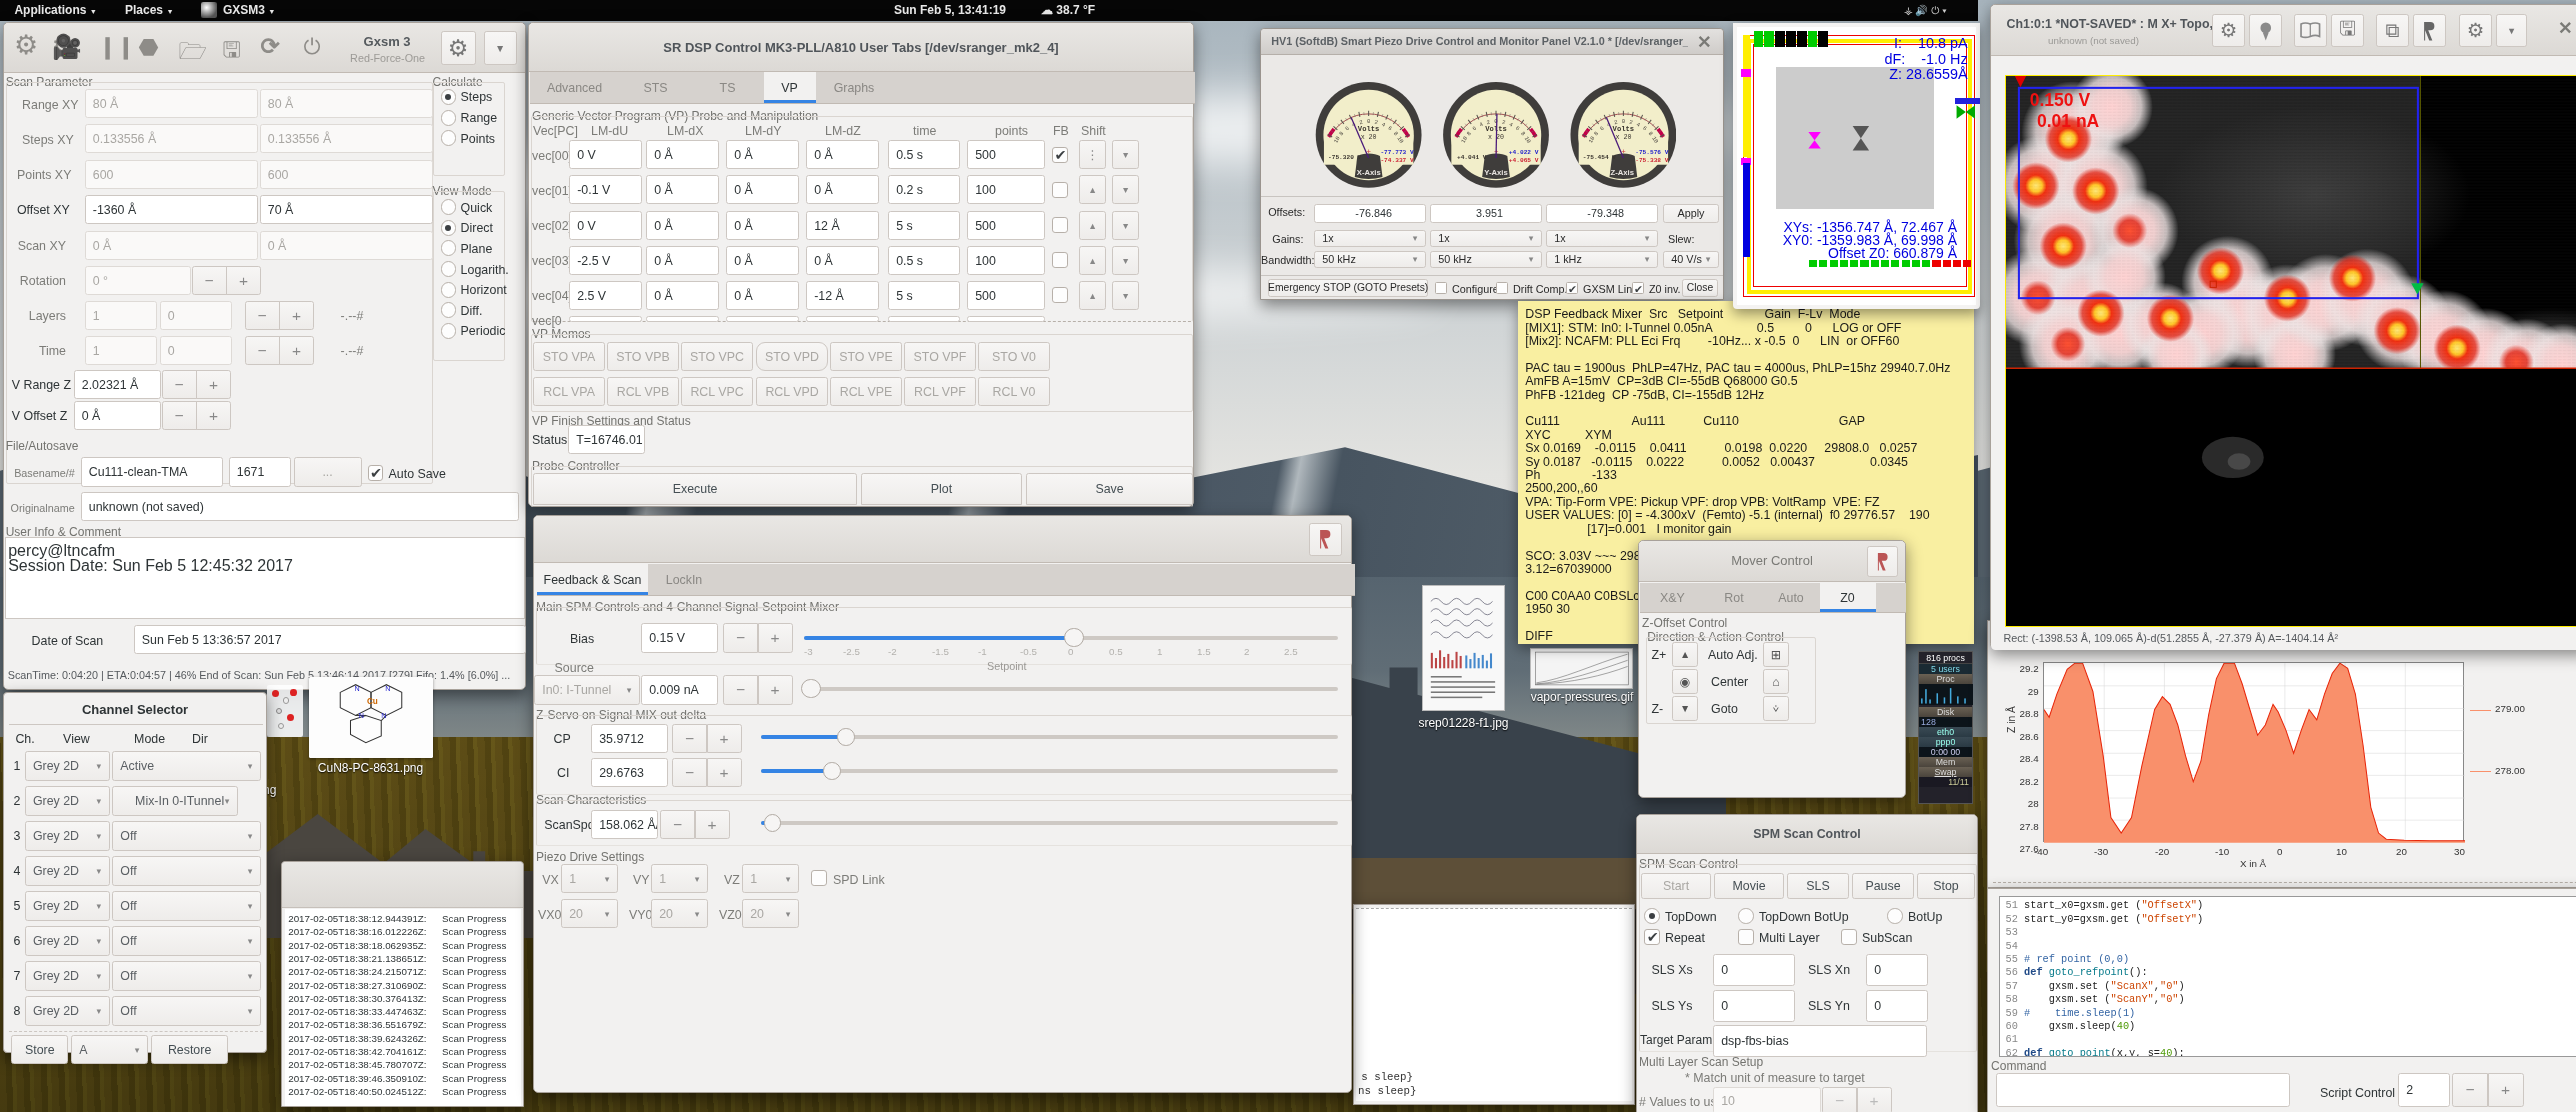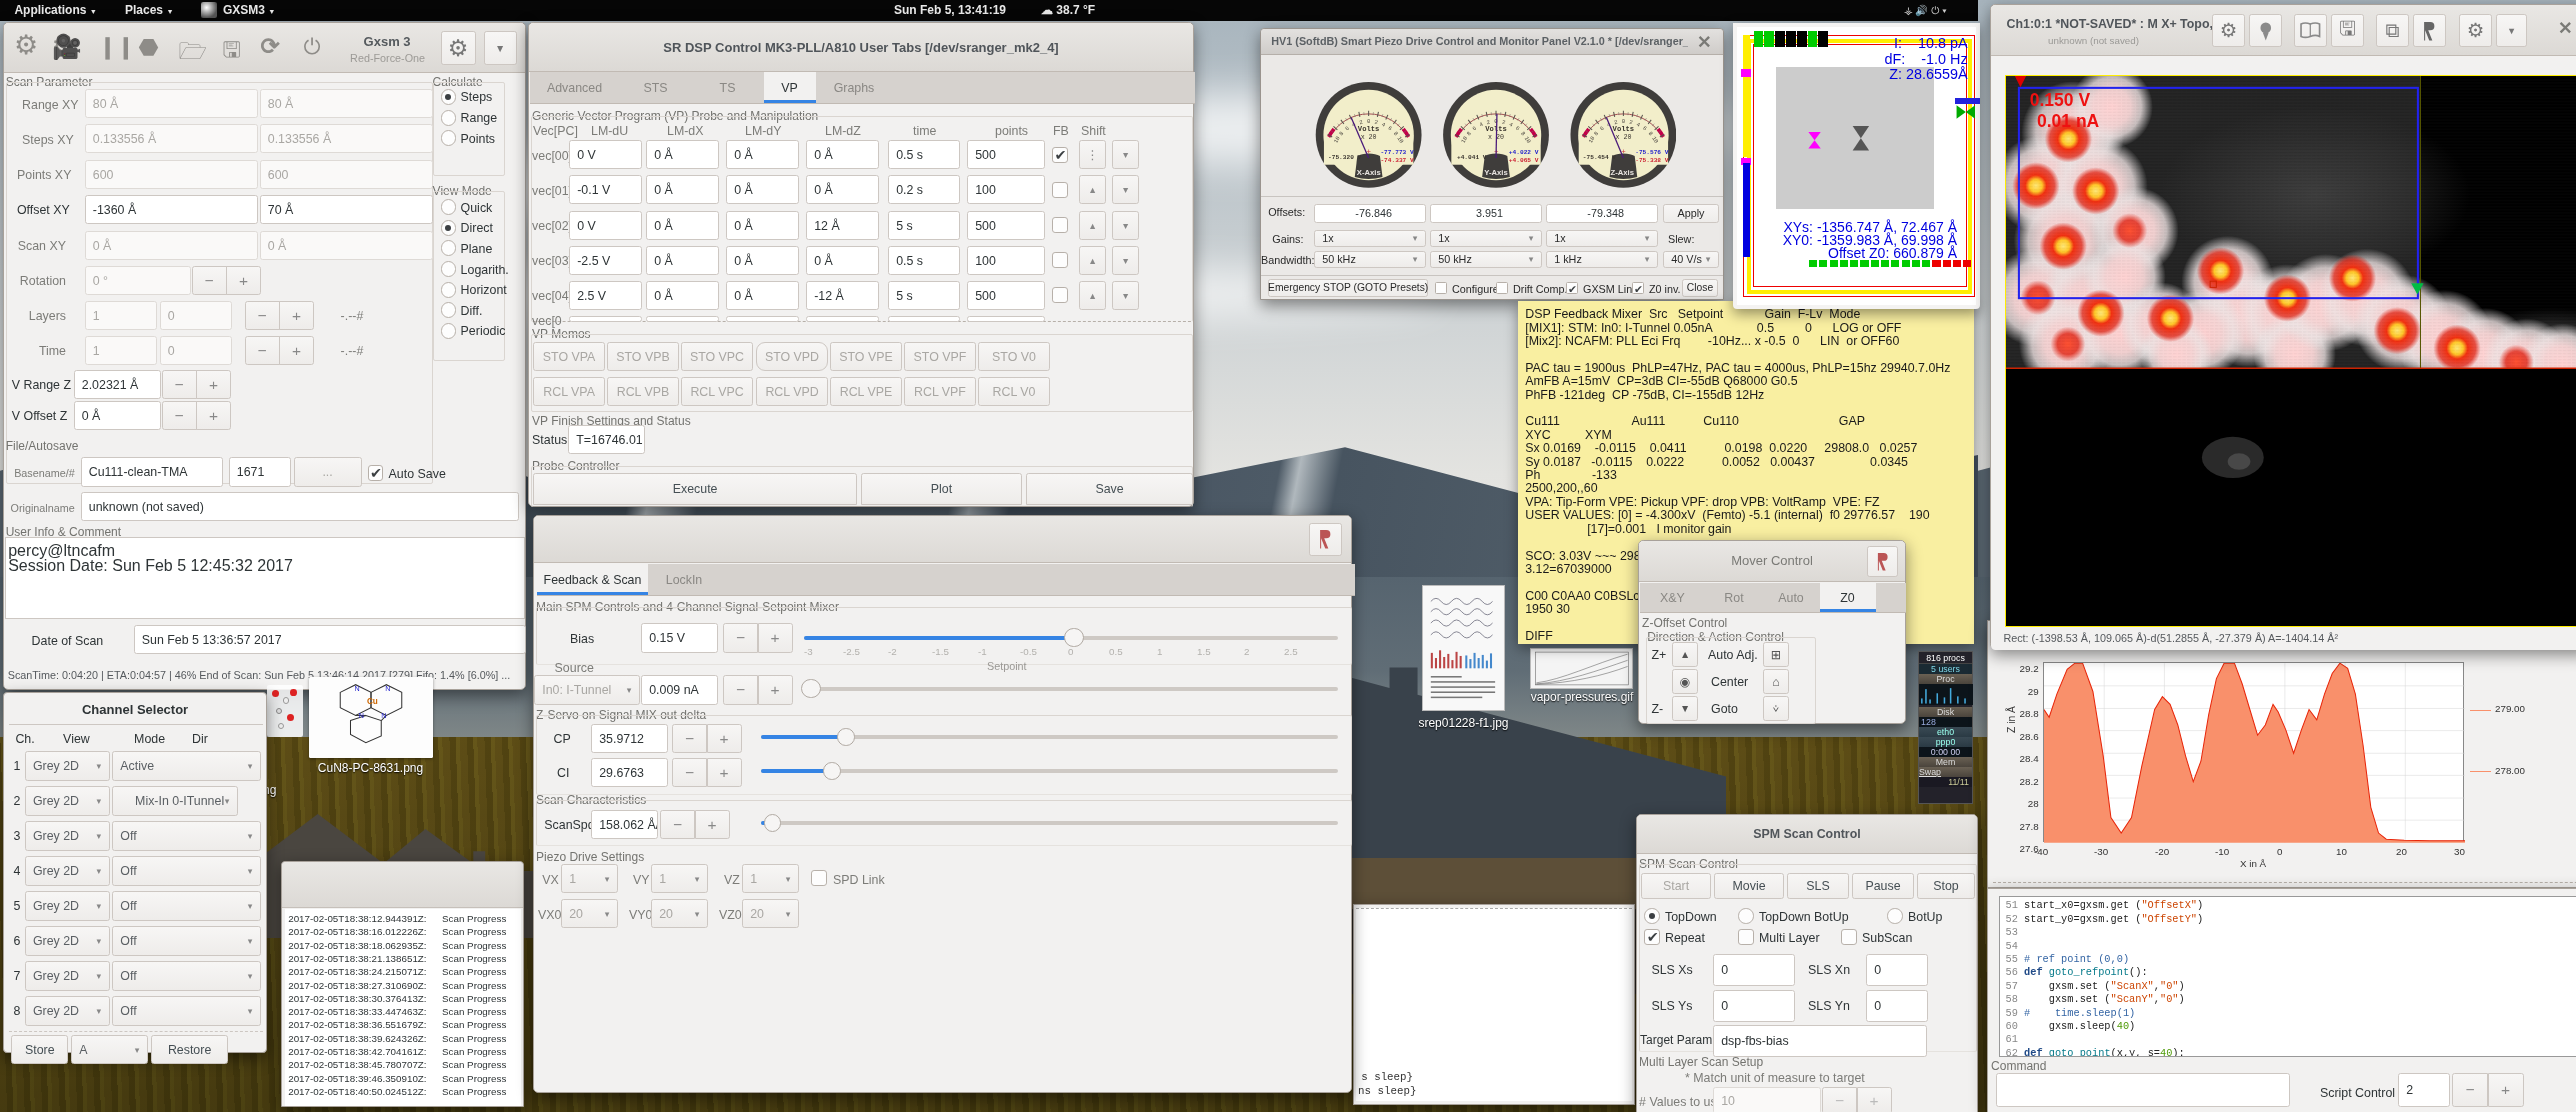--- a/index.html
+++ b/index.html
@@ -733,21 +733,21 @@
       <div style="width:8.2px;height:6.7px;background:#0c0;margin-right:2.1px;"></div>
   <div style="width:8.2px;height:6.7px;background:#0c0;margin-right:2.1px;"></div>
       <div style="width:8.2px;height:6.7px;background:#0c0;margin-right:2.1px;"></div>
   <div style="width:8.2px;height:6.7px;background:#e00;margin-right:2.1px;"></div>
       <div style="width:8.2px;height:6.7px;background:#e00;margin-right:2.1px;"></div>
   <div style="width:8.2px;height:6.7px;background:#e00;margin-right:2.1px;"></div>
       <div style="width:8.2px;height:6.7px;background:#e00;"></div>
  </div>
 </div>
 
-<div class="w" style="left:1638px;top:540px;width:268px;height:184px;">
+<div class="w" style="left:1638px;top:540px;width:268px;height:258px;">
  <div class="hb" style="height:41px;">
       <div class="ht" style="margin-top:12.4px;font-size:13px;font-weight:normal;color:#7a7a76;">Mover Control</div>
   <div class="btn" style="right:7.2px;left:auto;top:5.2px;width:31px;height:31px;">
         <svg width="17.5" height="19.6" viewBox="0 0 18 20">
           <path d="M4 1 h6 a4 4 0 0 1 0 8 h-2 l4 10 h-3 l-4-10 v10 h-1 z" fill="#b55"></path>
         </svg>
       </div>
  </div>
  <div class="tabbar" style="left:0.5px;top:42px;width:266px;height:30px;">
   <div class="tab" style="width:66px;">X&amp;Y</div>
@@ -829,21 +829,21 @@
   <rect x="74" y="24" width="3" height="14"></rect>
         <rect x="88" y="28" width="3" height="10"></rect>
       </g>
     </svg>
  <div style="text-align:center;background:linear-gradient(#6a6154,#4a443c);color:#ddd;">Disk</div>
  <div style="padding-left:2.1px;background:#0c141a;color:#9ad;">128</div>
  <div style="text-align:center;background:linear-gradient(#3a4a54,#2a3a44);color:#9fe;">eth0</div>
  <div style="text-align:center;background:linear-gradient(#3a4a54,#2a3a44);color:#9fe;">ppp0</div>
  <div style="text-align:center;background:#0c141a;color:#cce;">0:00 00</div>
  <div style="text-align:center;background:linear-gradient(#6a6154,#4a443c);color:#ddd;">Mem</div>
- <div style="background:linear-gradient(#6a6154,#4a443c);color:#ddd;text-decoration:underline;">Swap</div>
+ <div style="text-align:center;background:linear-gradient(#6a6154,#4a443c);color:#ddd;text-decoration:underline;">Swap</div>
  <div style="text-align:right;padding-right:3.1px;background:#1a1922;color:#cc9;">11/11</div>
 </div>
 
 <div class="w2" style="left:1987px;top:620px;width:652px;height:268px;border-radius:0;">
 
  <div class="abs" style="left:55px;top:41px;width:421px;height:180px;background:#fff;border:0.5px solid #888;">
   <svg width="421" height="180" viewBox="0 0 818 349">
    <g stroke="#d8d8d8" stroke-width="1">
     <line x1="0" y1="44" x2="818" y2="44"></line>
           <line x1="0" y1="88" x2="818" y2="88"></line>

